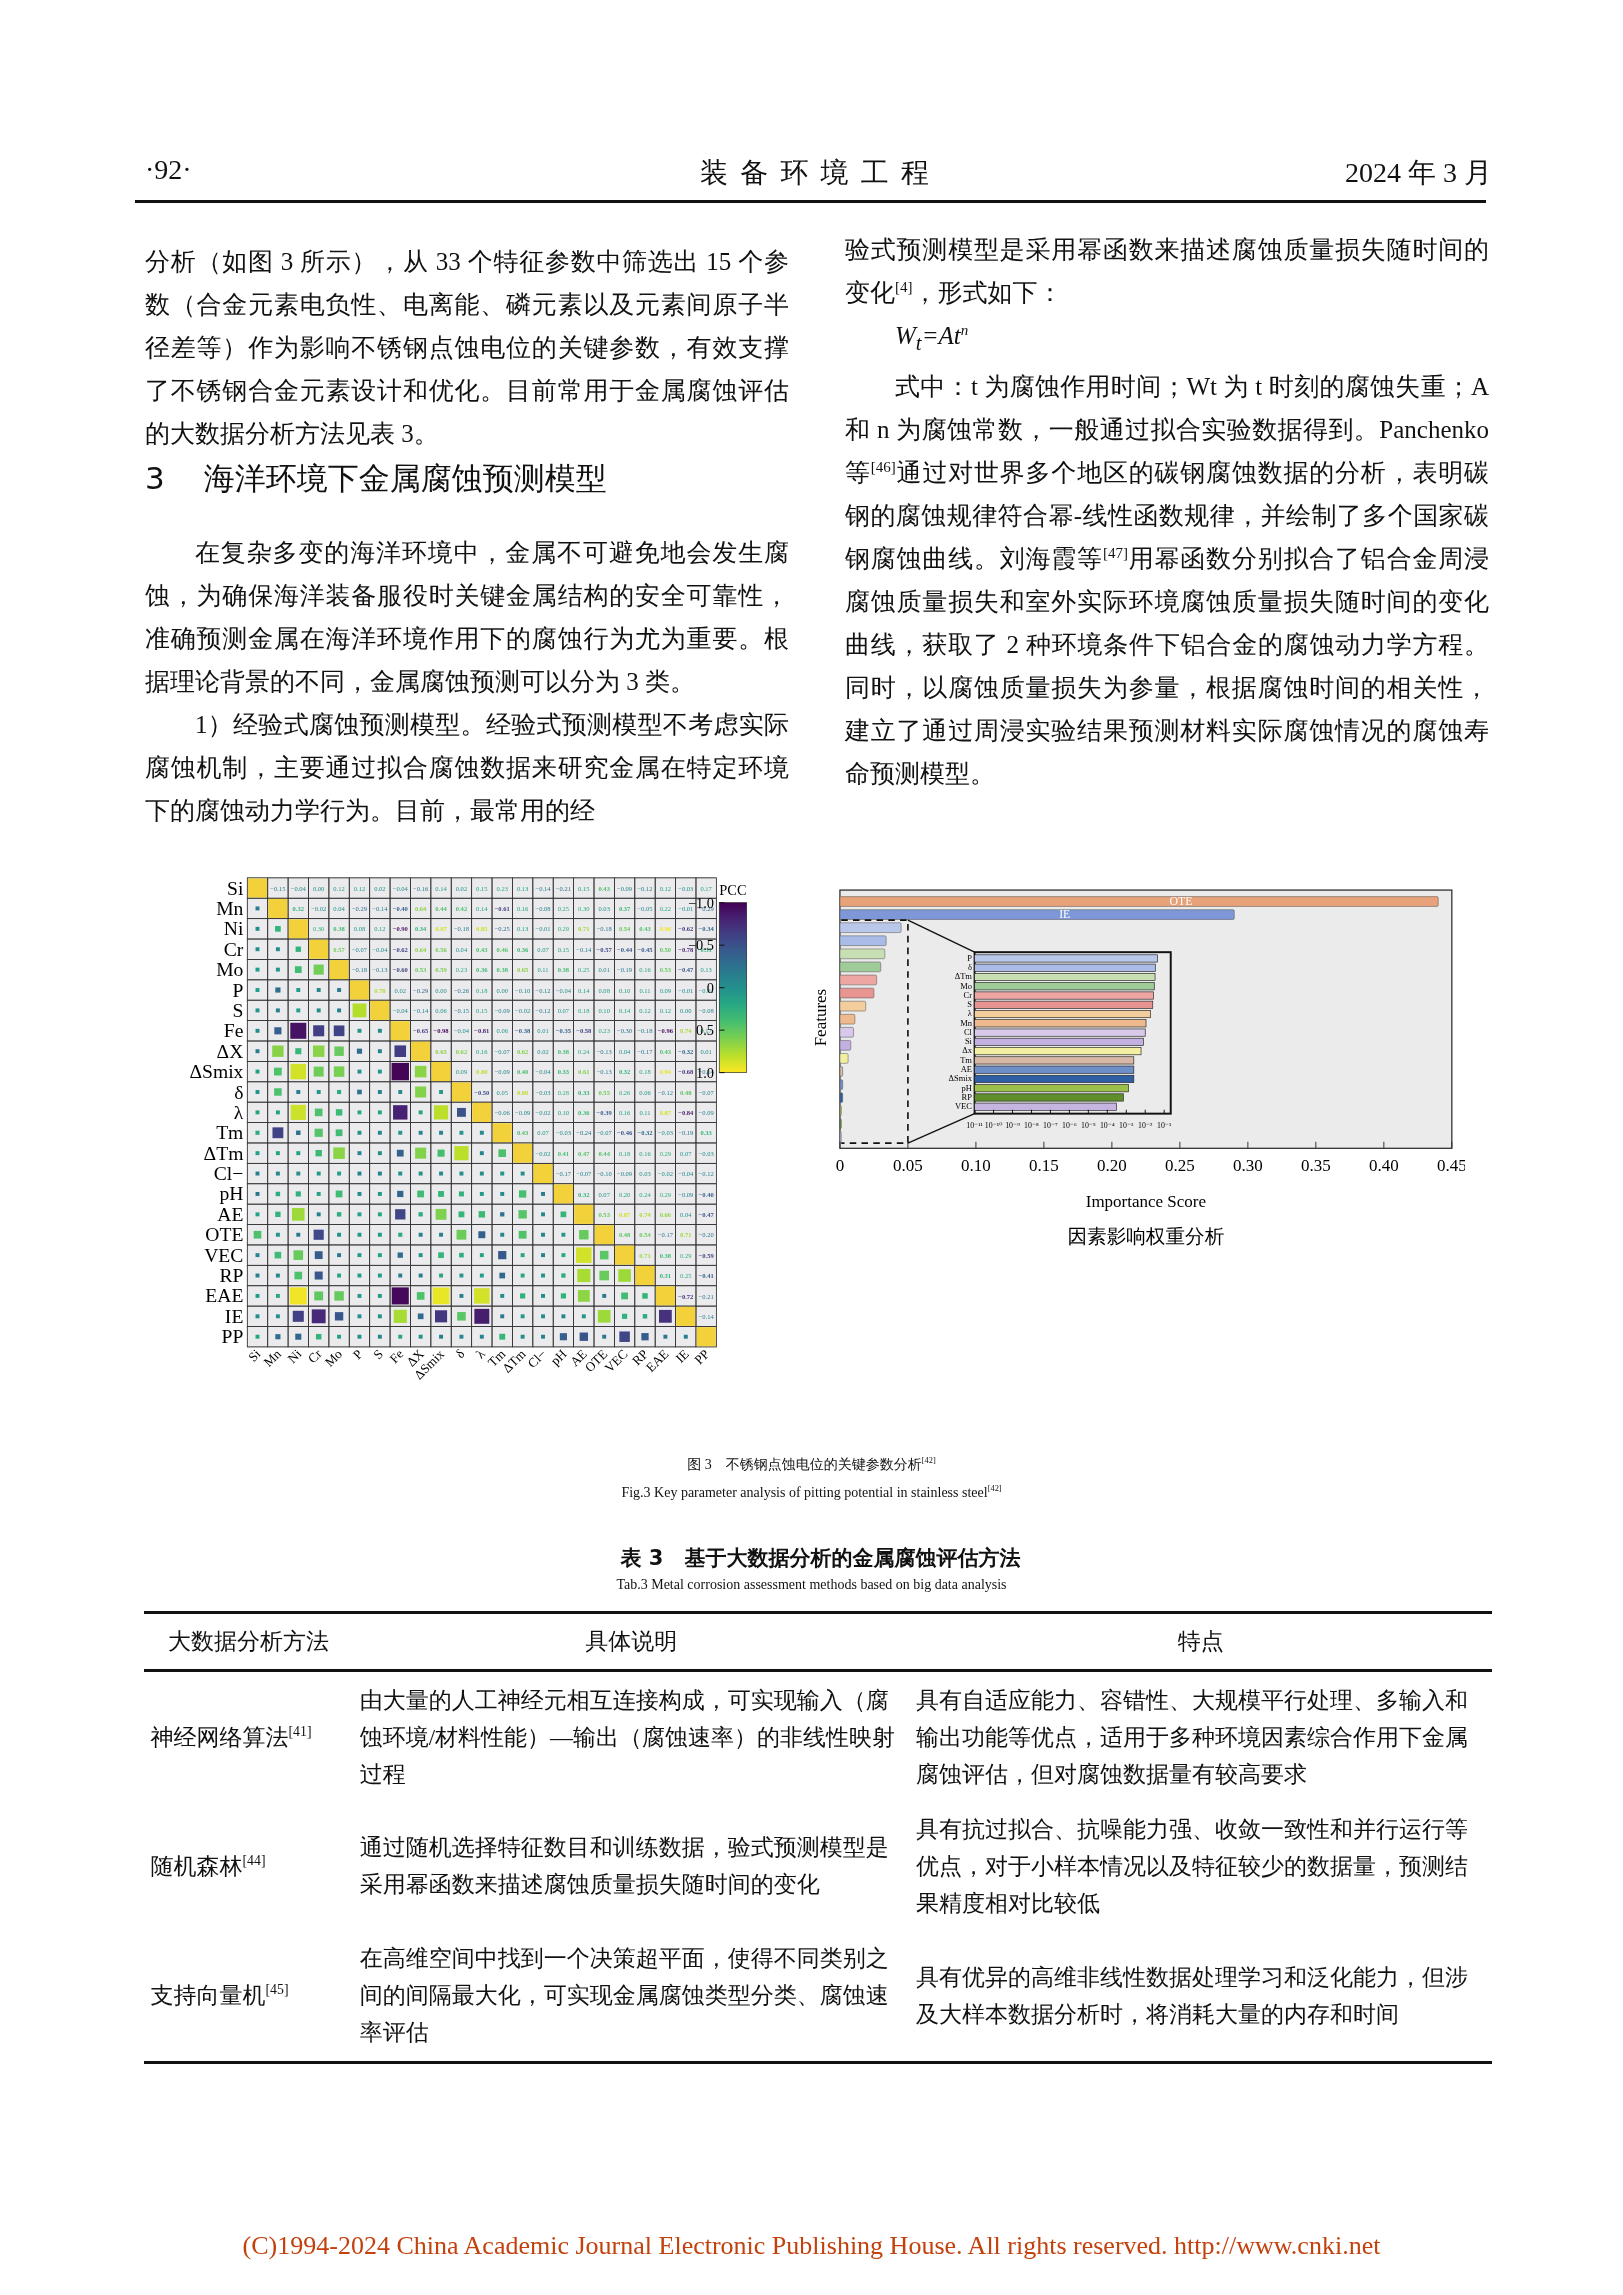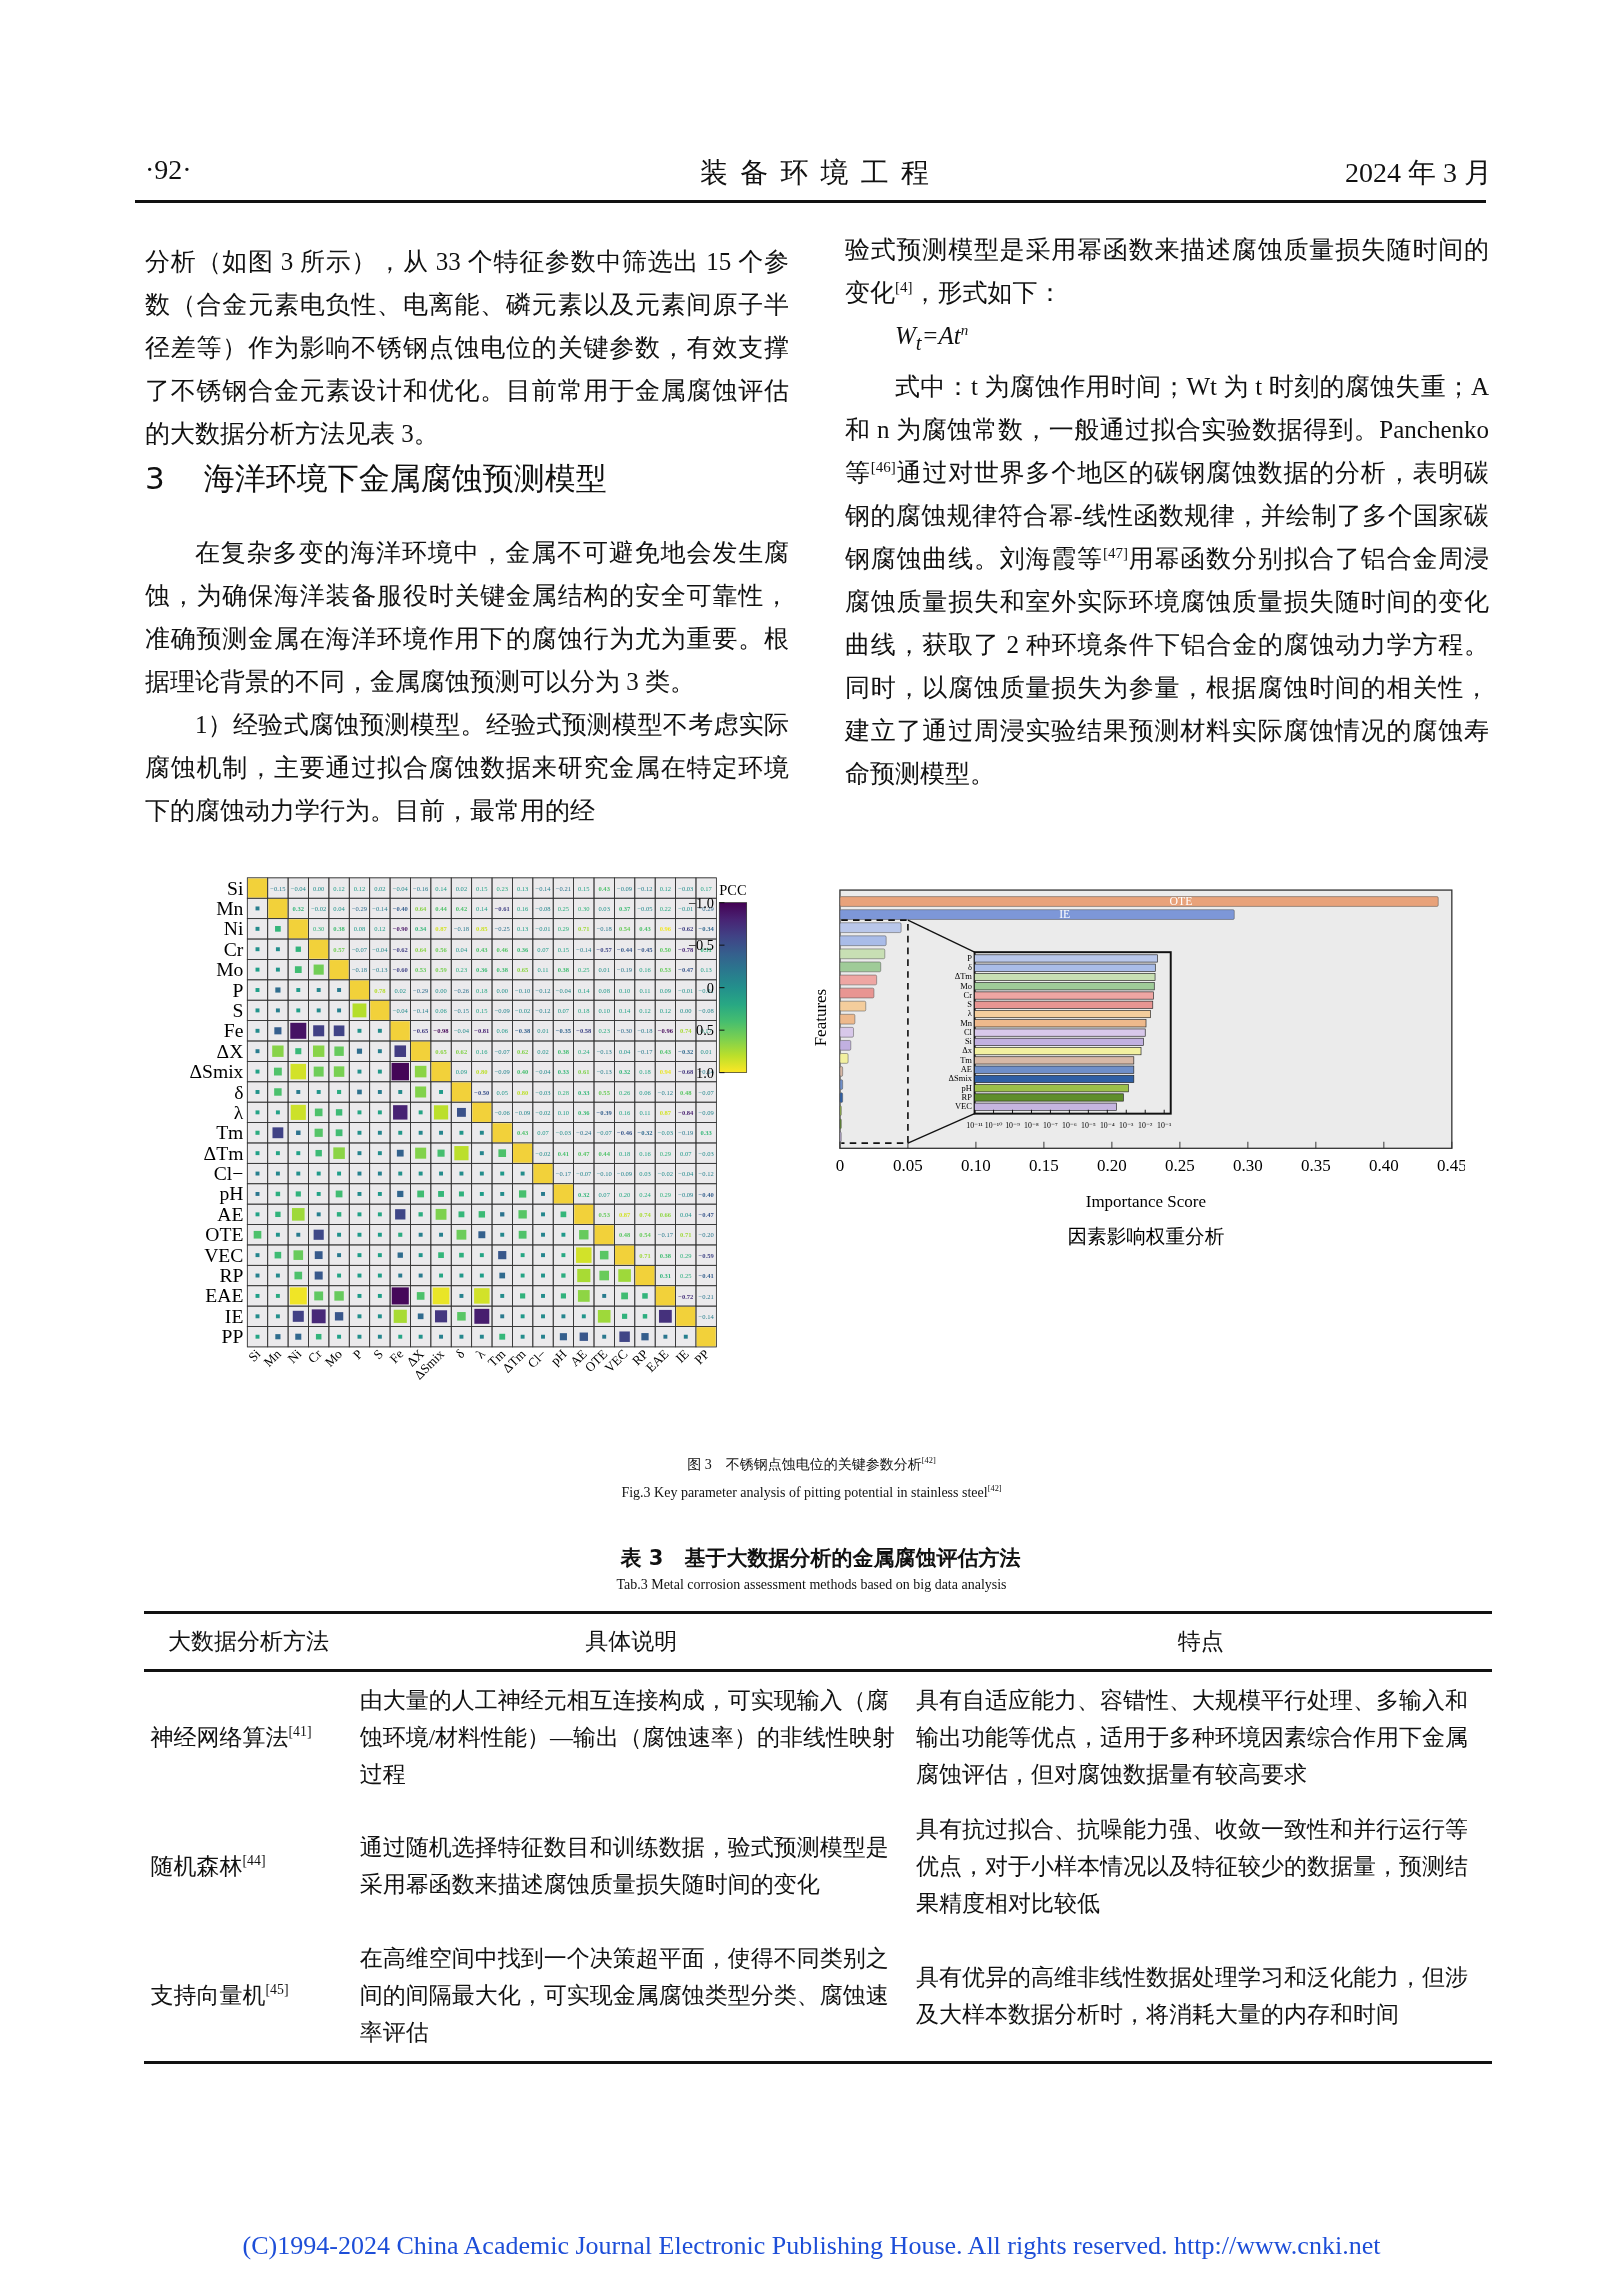--- a/index.html
+++ b/index.html
@@ -12,21 +12,21 @@
   .indent{text-indent:2em;}
   h2.sec{position:absolute;margin:0;font-family:"DejaVu Sans","Liberation Sans",sans-serif;font-weight:normal;font-size:31px;}
   sup{font-size:0.6em;line-height:0;}
   .formula{font-style:italic;}
   .cap{position:absolute;left:0;width:1623px;text-align:center;font-size:14px;}
   .tbl{position:absolute;left:144px;width:1348px;border-collapse:collapse;font-size:23px;line-height:37px;}
   .tbl th{font-weight:normal;padding:9.2px 5.2px;}
   .tbl td{vertical-align:middle;padding:9.2px 6.5px;text-align:left;}
   .tbl thead tr{border-top:3.9px solid #111;border-bottom:3.3px solid #111;}
   .tbl tbody tr:last-child{border-bottom:3.9px solid #111;}
-  .footer{position:absolute;top:2231px;left:0;width:1623px;text-align:center;font-size:26px;color:#1d4ed8;}
+  .footer{position:absolute;top:2231px;left:0;width:1623px;text-align:center;font-size:26px;color:#c2410c;}
   svg text{font-family:"Liberation Serif","DejaVu Serif",serif;}
 </style>
 </head>
 <body>
 
 <div class="abs hdr" style="left:145px;">·92·</div>
 <div class="abs hdr" style="left:700px;letter-spacing:2.6px;">装 备 环 境 工 程</div>
 <div class="abs hdr" style="right:131px;">2024 年 3 月</div>
 <div class="rule" style="left:135px;top:200px;width:1351px;height:3.3px;"></div>
 

